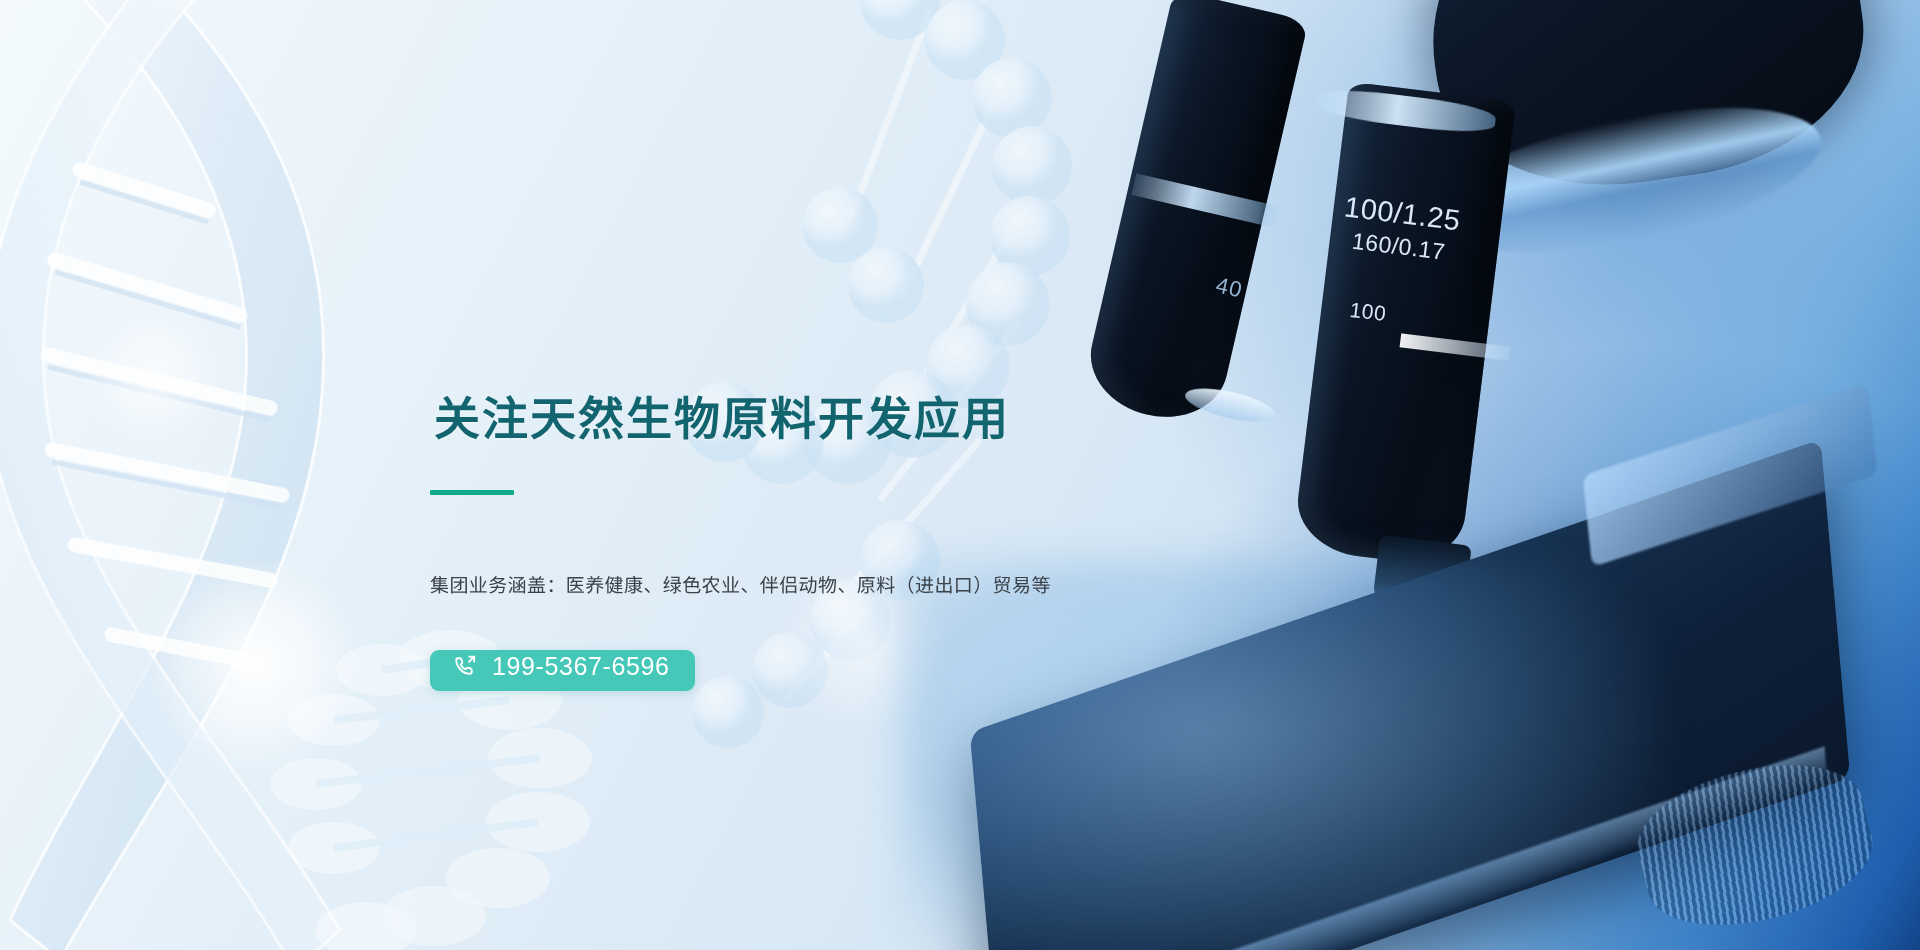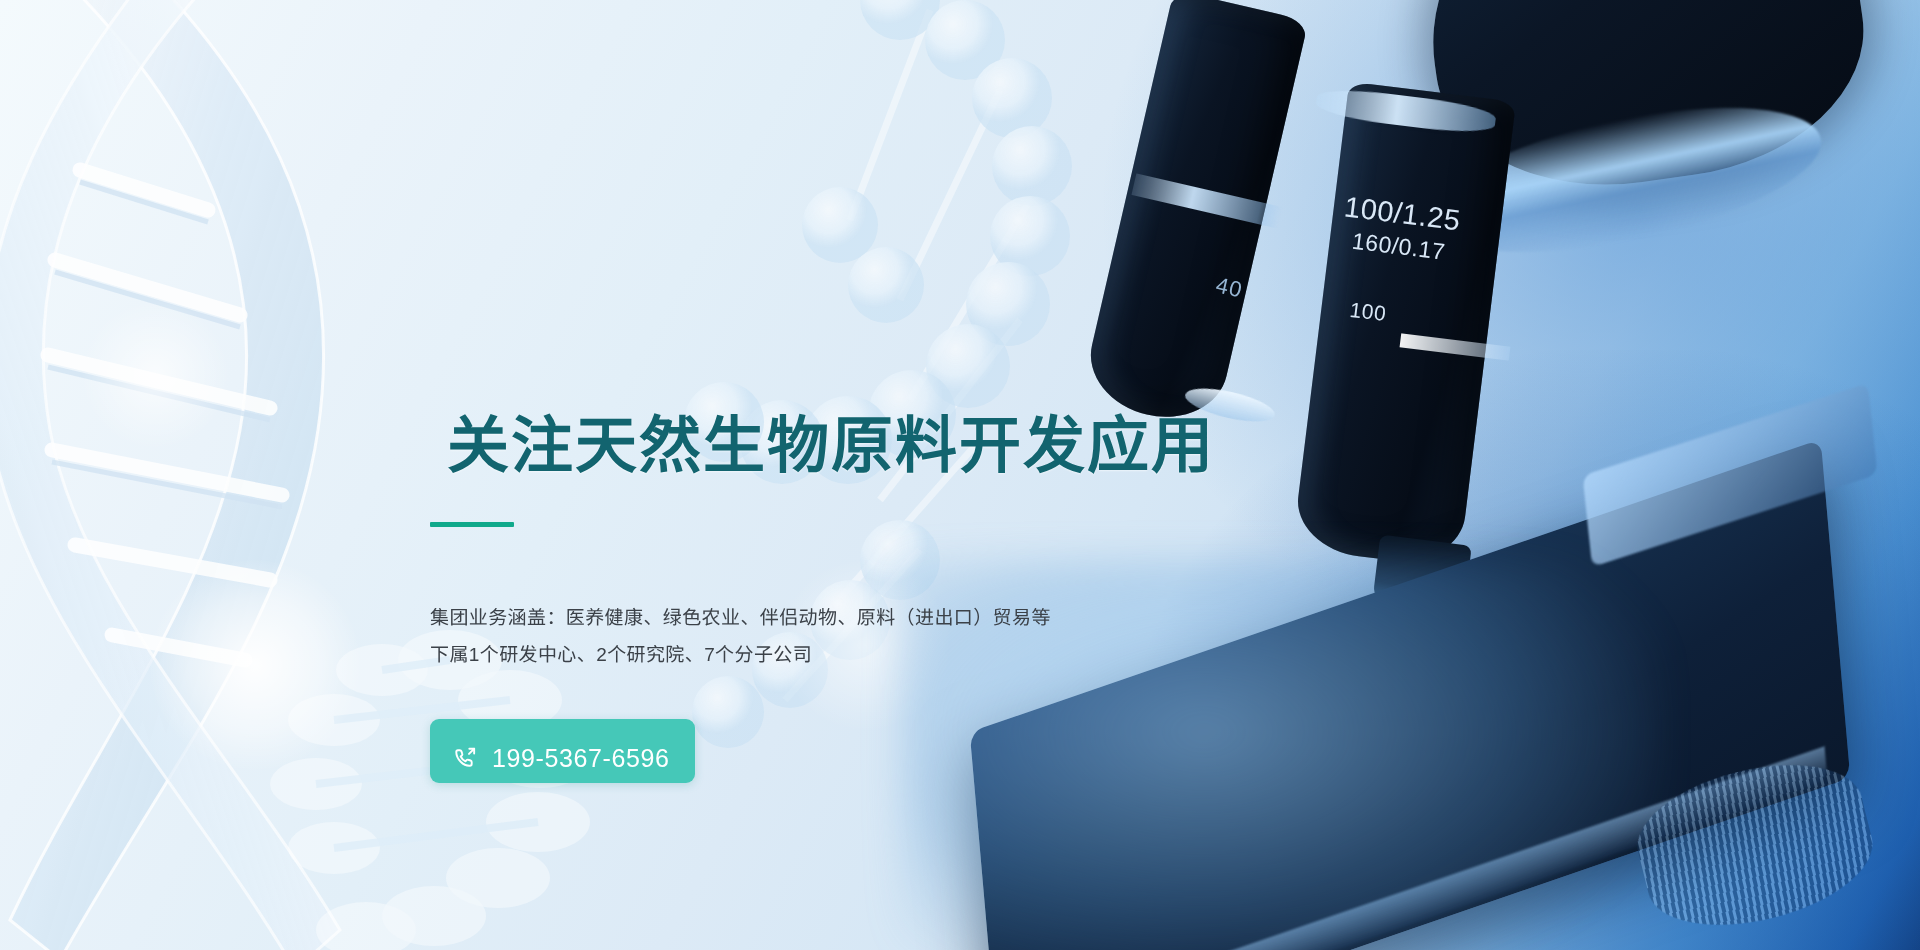--- a/index.html
+++ b/index.html
@@ -194,28 +194,29 @@
 
   
   .content {
     position: absolute;
     left: 430px;
     top: 392px;
     width: 760px;
   }
 
   .headline {
-    margin: 17px;
-    font-size: 62px;
+    margin: 4px;
+    font-size: 46px;
     font-weight: 700;
     letter-spacing: 2px;
     line-height: 1.18;
     color: #12646f;
     white-space: nowrap;
     text-shadow: 0 1px 2px rgba(255,255,255,.55);
+    font-family: Liberation Mono, monospace;
   }
 
   .divider {
     width: 84px;
     height: 5px;
     background: #10a98b;
     margin: 40px 0 0 0;
     border-radius: 1px;
   }
 
@@ -226,21 +227,21 @@
     line-height: 1.95;
     letter-spacing: .4px;
   }
   .subcopy .line { display: block; white-space: nowrap; }
 
   .phone-btn {
     display: inline-flex;
     align-items: center;
     gap: 13px;
     margin-top: 46px;
-    padding: 26px 26px 11px 22px;
+    padding: 3px 26px 11px 22px;
     background: #45c8b8;
     border: none;
     border-radius: 9px;
     color: #ffffff;
     font-size: 25px;
     letter-spacing: .6px;
     font-family: "Liberation Sans", sans-serif;
     cursor: pointer;
     box-shadow: 0 2px 10px rgba(40,150,140,.22);
   }
@@ -386,21 +387,20 @@
   </div>
 
   <div class="content">
 
     <h1 class="headline">关注天然生物原料开发应用</h1>
 
     <div class="divider"></div>
 
     <p class="subcopy">
       <span class="line">集团业务涵盖：医养健康、绿色农业、伴侣动物、原料（进出口）贸易等</span>
-      <span class="line">下属1个研发中心、2个研究院、7个分子公司</span>
     </p>
 
     <button class="phone-btn">
       <span class="phone-icon">
         <svg width="27" height="27" viewBox="0 0 24 24" fill="none" stroke="#ffffff" stroke-width="1.7" stroke-linecap="round" stroke-linejoin="round">
           <path d="M3.2 4.6c0-.8.7-1.5 1.5-1.5h1.7c.6 0 1.2.4 1.4 1l.7 2.1c.2.5 0 1.1-.4 1.5l-1 .9c.9 1.9 2.4 3.4 4.3 4.3l.9-1c.4-.4 1-.6 1.5-.4l2.1.7c.6.2 1 .8 1 1.4v1.7c0 .8-.7 1.5-1.5 1.5C9.6 17.3 3.2 10.9 3.2 4.6z" transform="translate(0.6,1.6)"></path>
           <path d="M15.4 3.3h4.3v4.3"></path>
           <path d="M19.7 3.3l-4.6 4.6"></path>
         </svg>
       </span>

